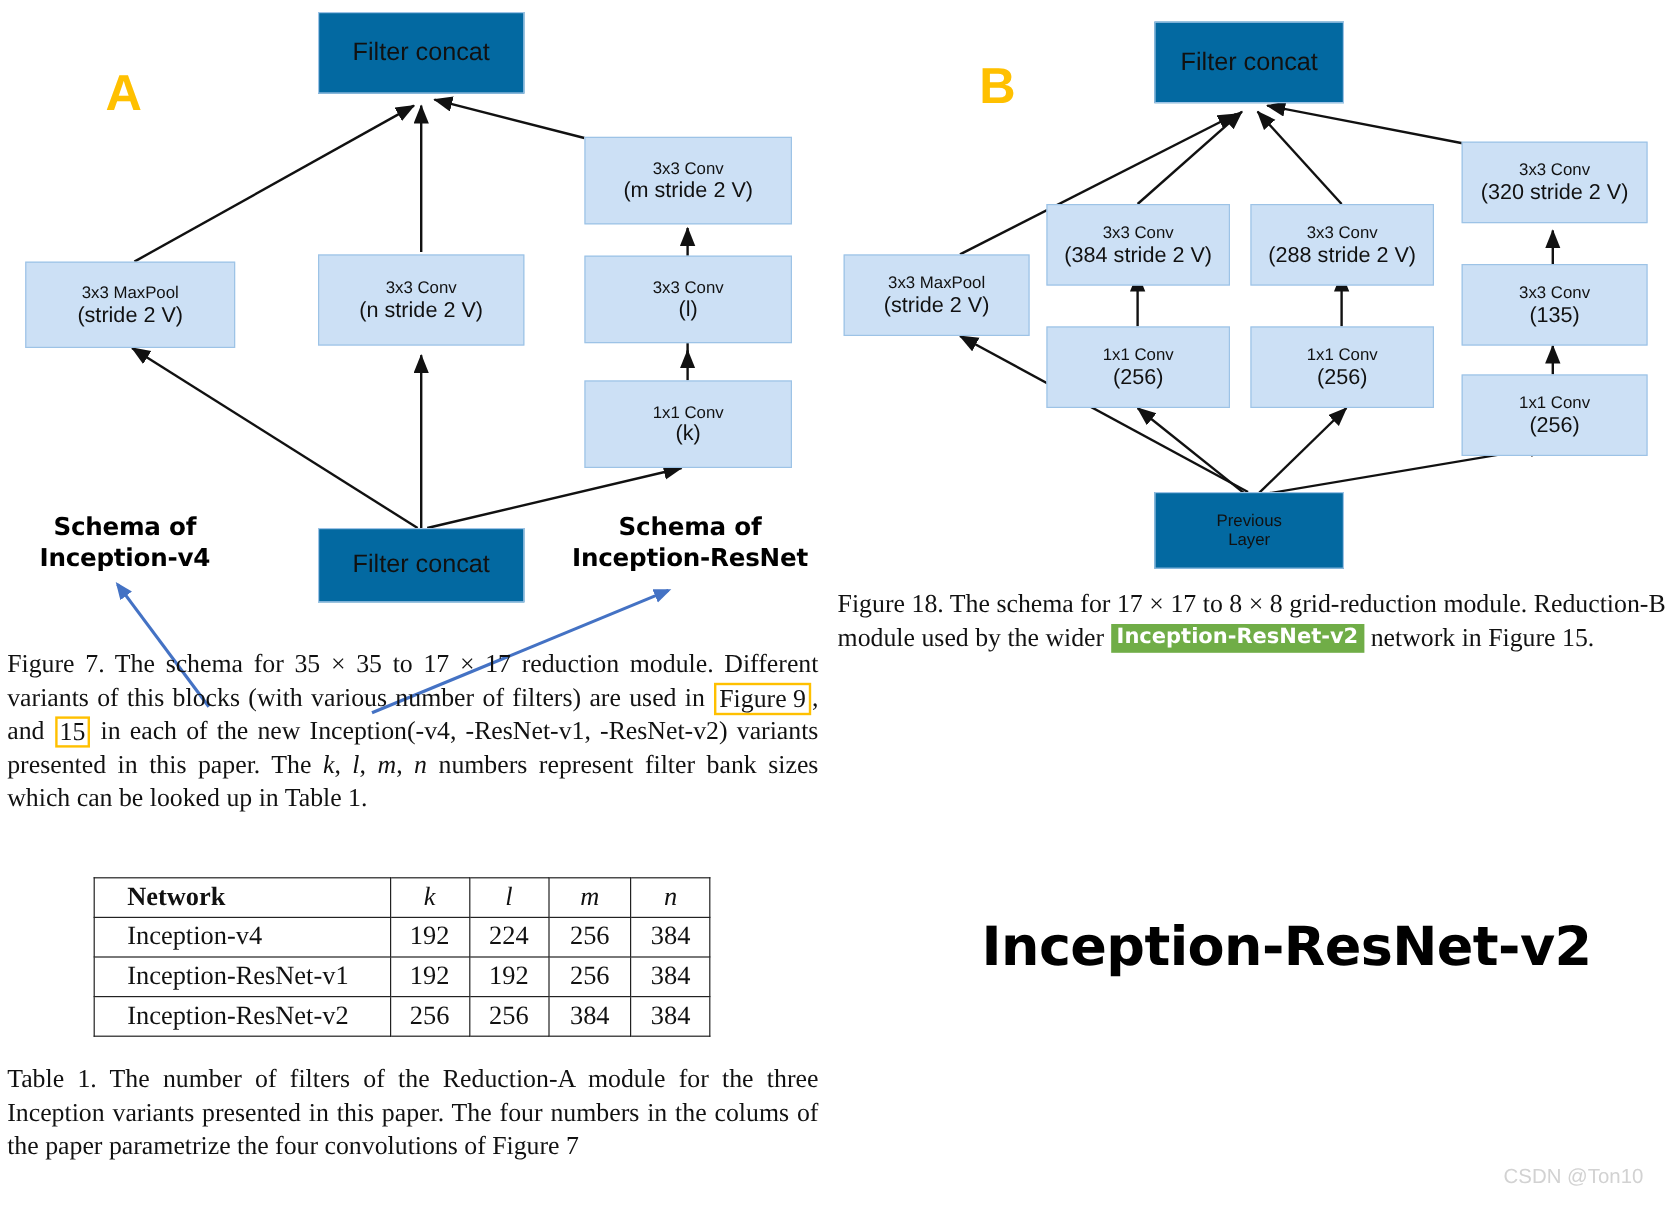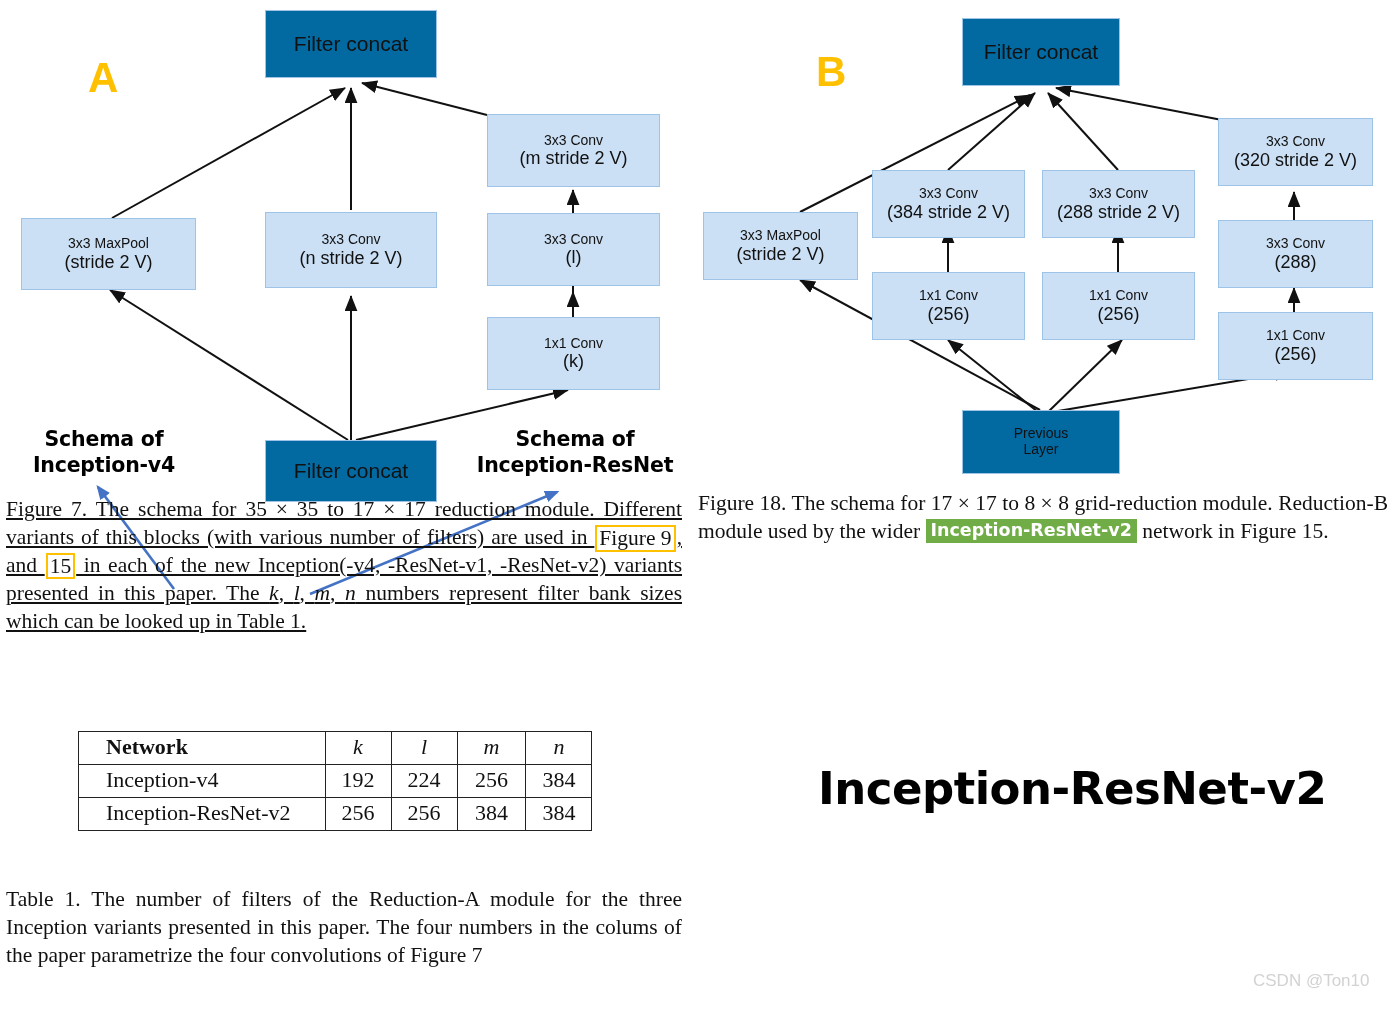--- a/index.html
+++ b/index.html
@@ -276,21 +276,21 @@
     <div class="l2">(288 stride 2 V)</div>
   </div>
 
   <div class="node blue" style="left:1218px; top:118px; width:155px; height:68px;">
     <div class="l1">3x3 Conv</div>
     <div class="l2">(320 stride 2 V)</div>
   </div>
 
   <div class="node blue" style="left:1218px; top:220px; width:155px; height:68px;">
     <div class="l1">3x3 Conv</div>
-    <div class="l2">(288)</div>
+    <div class="l2">(135)</div>
   </div>
 
   <div class="node blue" style="left:872px; top:272px; width:153px; height:68px;">
     <div class="l1">1x1 Conv</div>
     <div class="l2">(256)</div>
   </div>
 
   <div class="node blue" style="left:1042px; top:272px; width:153px; height:68px;">
     <div class="l1">1x1 Conv</div>
     <div class="l2">(256)</div>
@@ -309,21 +309,21 @@
   <div class="annot" style="left:14px; top:426px; width:180px;">
     <div>Schema of</div>
     <div>Inception-v4</div>
   </div>
 
   <div class="annot" style="left:458px; top:426px; width:234px;">
     <div>Schema of</div>
     <div>Inception-ResNet</div>
   </div>
 
-  <div class="caption" style="left:6px; top:496px; width:676px;text-decoration:underline;">
+  <div class="caption" style="left:6px; top:540px; width:676px;">
     <span>Figure 7. The schema for 35 × 35 to 17 × 17 reduction module. Different variants of this blocks (with various number of filters) are used in </span><span class="hlbox">Figure 9</span><span>, and </span><span class="hlbox">15</span><span> in each of the new Inception(-v4, -ResNet-v1, -ResNet-v2) variants presented in this paper. The </span><span class="it">k</span><span>, </span><span class="it">l</span><span>, </span><span class="it">m</span><span>, </span><span class="it">n</span><span> numbers represent filter bank sizes which can be looked up in Table 1.</span>
   </div>
 
   <div class="caption" style="left:698px; top:490px; width:690px;">
     <span>Figure 18. The schema for 17 × 17 to 8 × 8 grid-reduction module. Reduction-B module used by the wider </span><span class="badge">Inception-ResNet-v2</span><span> network in Figure 15.</span>
   </div>
 
   <div class="tbl-wrap">
     <table class="filters">
       <thead>
@@ -337,20 +337,27 @@
       </thead>
       <tbody>
         <tr>
           <td class="net">Inception-v4</td>
           <td class="num">192</td>
           <td class="num">224</td>
           <td class="num">256</td>
           <td class="num">384</td>
         </tr>
         <tr>
+          <td class="net">Inception-ResNet-v1</td>
+          <td class="num">192</td>
+          <td class="num">192</td>
+          <td class="num">256</td>
+          <td class="num">384</td>
+        </tr>
+        <tr>
           <td class="net">Inception-ResNet-v2</td>
           <td class="num">256</td>
           <td class="num">256</td>
           <td class="num">384</td>
           <td class="num">384</td>
         </tr>
       </tbody>
     </table>
   </div>
 

